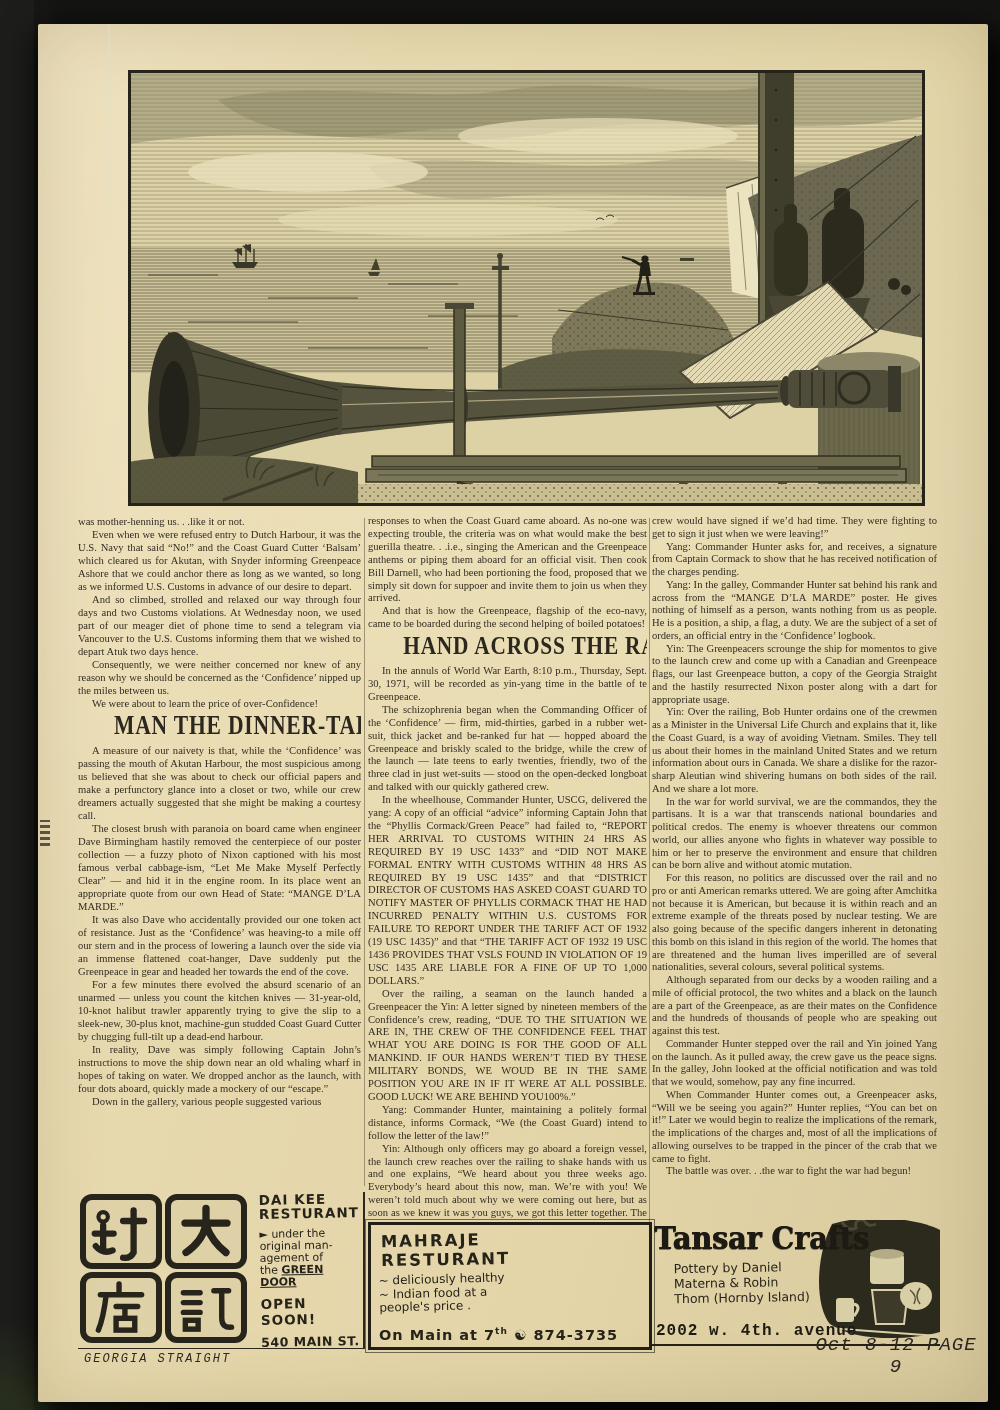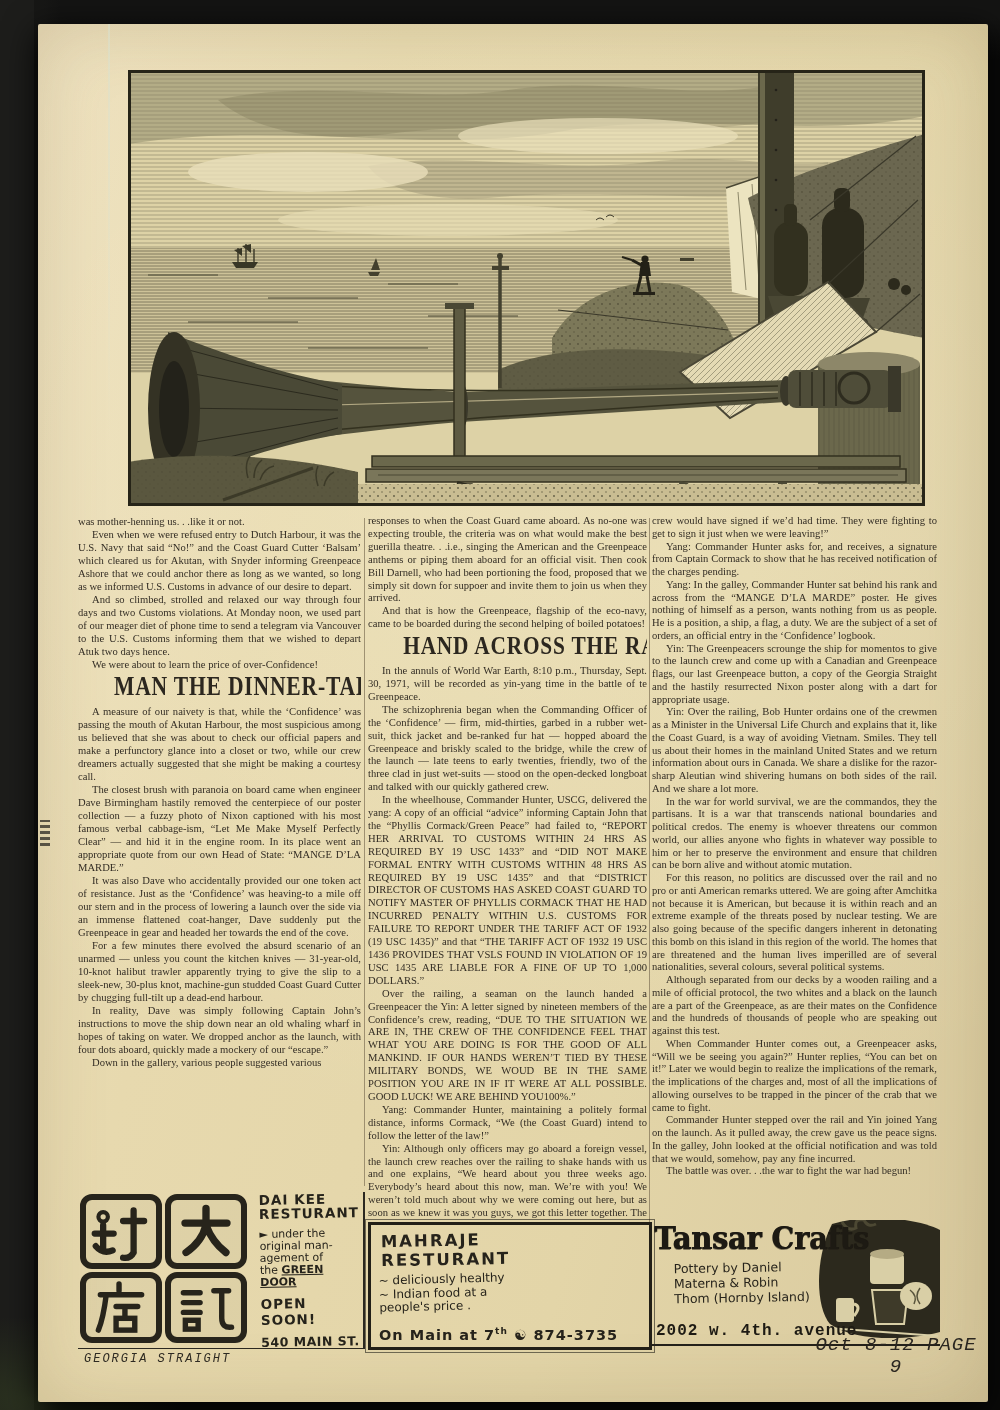--- a/index.html
+++ b/index.html
@@ -275,21 +275,22 @@
     </g>
     <rect x="1.5" y="1.5" width="794" height="433" fill="none" stroke="#262418" stroke-width="3"></rect>
   </svg>
 
   <div class="rule r1"></div>
   <div class="rule r2"></div>
 
   <div class="col col1">
     <p class="cont">was mother-henning us. . .like it or not.</p>
     <p>Even when we were refused entry to Dutch Harbour, it was the U.S. Navy that said “No!” and the Coast Guard Cutter ‘Balsam’ which cleared us for Akutan, with Snyder informing Greenpeace Ashore that we could anchor there as long as we wanted, so long as we informed U.S. Customs in advance of our desire to depart.</p>
-    <p>And so climbed, strolled and relaxed our way through four days and two Customs violations. At Monday noon, we used part of our meager diet of phone time to send a telegram via Vancouver to the U.S. Customs informing them that we wished to depart Atuk two days hence.</p>
+    <p>And so climbed, strolled and relaxed our way through four days and two Customs violations. At Wednesday noon, we used part of our meager diet of phone time to send a telegram via Vancouver to the U.S. Customs informing them that we wished to depart Atuk two days hence.</p>
+    <p>Consequently, we were neither concerned nor knew of any reason why we should be concerned as the ‘Confidence’ nipped up the miles between us.</p>
     <p>We were about to learn the price of over-Confidence!</p>
     <div class="headline h-dinner"><span>MAN THE DINNER-TABLE</span></div>
     <p>A measure of our naivety is that, while the ‘Confidence’ was passing the mouth of Akutan Harbour, the most suspicious among us believed that she was about to check our official papers and make a perfunctory glance into a closet or two, while our crew dreamers actually suggested that she might be making a courtesy call.</p>
     <p>The closest brush with paranoia on board came when engineer Dave Birmingham hastily removed the centerpiece of our poster collection — a fuzzy photo of Nixon captioned with his most famous verbal cabbage-ism, “Let Me Make Myself Perfectly Clear” — and hid it in the engine room. In its place went an appropriate quote from our own Head of State: “MANGE D’LA MARDE.”</p>
     <p>It was also Dave who accidentally provided our one token act of resistance. Just as the ‘Confidence’ was heaving-to a mile off our stern and in the process of lowering a launch over the side via an immense flattened coat-hanger, Dave suddenly put the Greenpeace in gear and headed her towards the end of the cove.</p>
     <p>For a few minutes there evolved the absurd scenario of an unarmed — unless you count the kitchen knives — 31-year-old, 10-knot halibut trawler apparently trying to give the slip to a sleek-new, 30-plus knot, machine-gun studded Coast Guard Cutter by chugging full-tilt up a dead-end harbour.</p>
     <p>In reality, Dave was simply following Captain John’s instructions to move the ship down near an old whaling wharf in hopes of taking on water. We dropped anchor as the launch, with four dots aboard, quickly made a mockery of our “escape.”</p>
     <p>Down in the gallery, various people suggested various</p>
   </div>
 
@@ -307,22 +308,22 @@
 
   <div class="col col3">
     <p class="cont">crew would have signed if we’d had time. They were fighting to get to sign it just when we were leaving!”</p>
     <p>Yang: Commander Hunter asks for, and receives, a signature from Captain Cormack to show that he has received notification of the charges pending.</p>
     <p>Yang: In the galley, Commander Hunter sat behind his rank and across from the “MANGE D’LA MARDE” poster. He gives nothing of himself as a person, wants nothing from us as people. He is a position, a ship, a flag, a duty. We are the subject of a set of orders, an official entry in the ‘Confidence’ logbook.</p>
     <p>Yin: The Greenpeacers scrounge the ship for momentos to give to the launch crew and come up with a Canadian and Greenpeace flags, our last Greenpeace button, a copy of the Georgia Straight and the hastily resurrected Nixon poster along with a dart for appropriate usage.</p>
     <p>Yin: Over the railing, Bob Hunter ordains one of the crewmen as a Minister in the Universal Life Church and explains that it, like the Coast Guard, is a way of avoiding Vietnam. Smiles. They tell us about their homes in the mainland United States and we return information about ours in Canada. We share a dislike for the razor-sharp Aleutian wind shivering humans on both sides of the rail. And we share a lot more.</p>
     <p>In the war for world survival, we are the commandos, they the partisans. It is a war that transcends national boundaries and political credos. The enemy is whoever threatens our common world, our allies anyone who fights in whatever way possible to him or her to preserve the environment and ensure that children can be born alive and without atomic mutation.</p>
     <p>For this reason, no politics are discussed over the rail and no pro or anti American remarks uttered. We are going after Amchitka not because it is American, but because it is within reach and an extreme example of the threats posed by nuclear testing. We are also going because of the specific dangers inherent in detonating this bomb on this island in this region of the world. The homes that are threatened and the human lives imperilled are of several nationalities, several colours, several political systems.</p>
     <p>Although separated from our decks by a wooden railing and a mile of official protocol, the two whites and a black on the launch are a part of the Greenpeace, as are their mates on the Confidence and the hundreds of thousands of people who are speaking out against this test.</p>
+    <p>Commander Hunter stepped over the rail and Yin joined Yang on the launch. As it pulled away, the crew gave us the peace signs. In the galley, John looked at the official notification and was told that we would, somehow, pay any fine incurred.</p>
     <p>When Commander Hunter comes out, a Greenpeacer asks, “Will we be seeing you again?” Hunter replies, “You can bet on it!” Later we would begin to realize the implications of the remark, the implications of the charges and, most of all the implications of allowing ourselves to be trapped in the pincer of the crab that we came to fight.</p>
-    <p>Commander Hunter stepped over the rail and Yin joined Yang on the launch. As it pulled away, the crew gave us the peace signs. In the galley, John looked at the official notification and was told that we would, somehow, pay any fine incurred.</p>
     <p>The battle was over. . .the war to fight the war had begun!</p>
   </div>
 
   <div class="ad-daikee">
     <div class="seal-grid">
       <div class="seal"><svg viewBox="0 0 60 60" stroke="#27241b" stroke-width="6" fill="none" stroke-linecap="round">
         <circle cx="13" cy="16" r="4.5" stroke-width="4"></circle>
             <path d="M13 24 v24 M5 32 h18 M6 44 q7 8 16 4"></path>
         <path d="M42 10 v40 M32 20 h20 M42 50 q-3 6 -10 5"></path>
           </svg></div>

